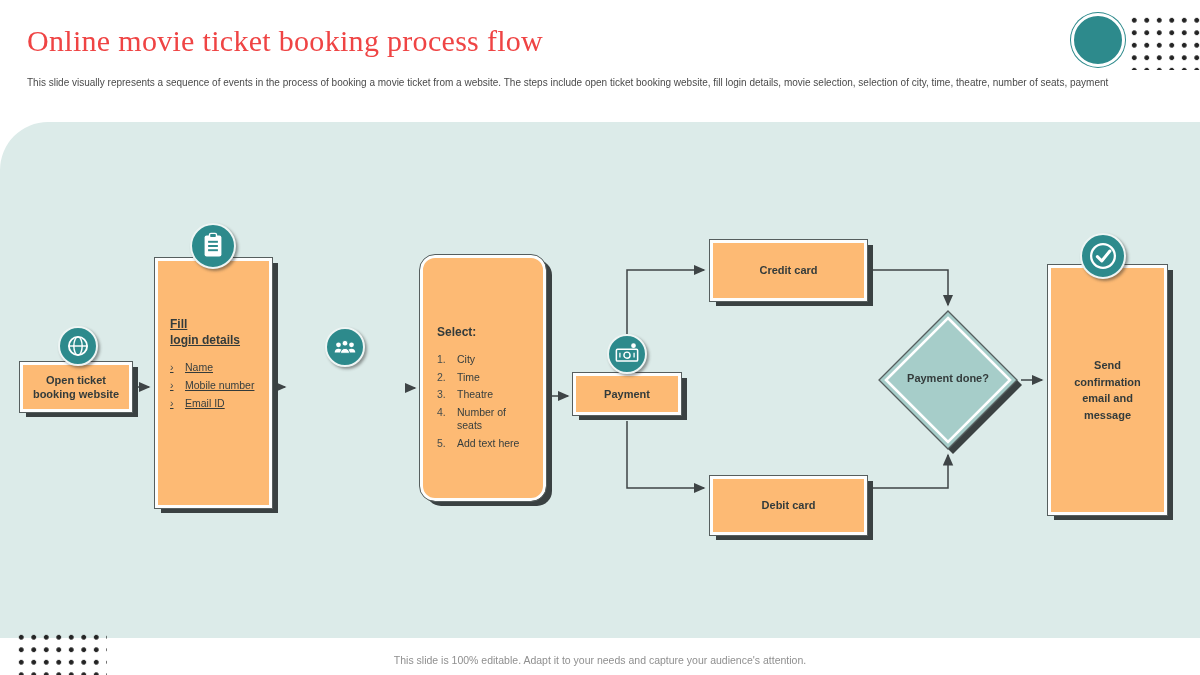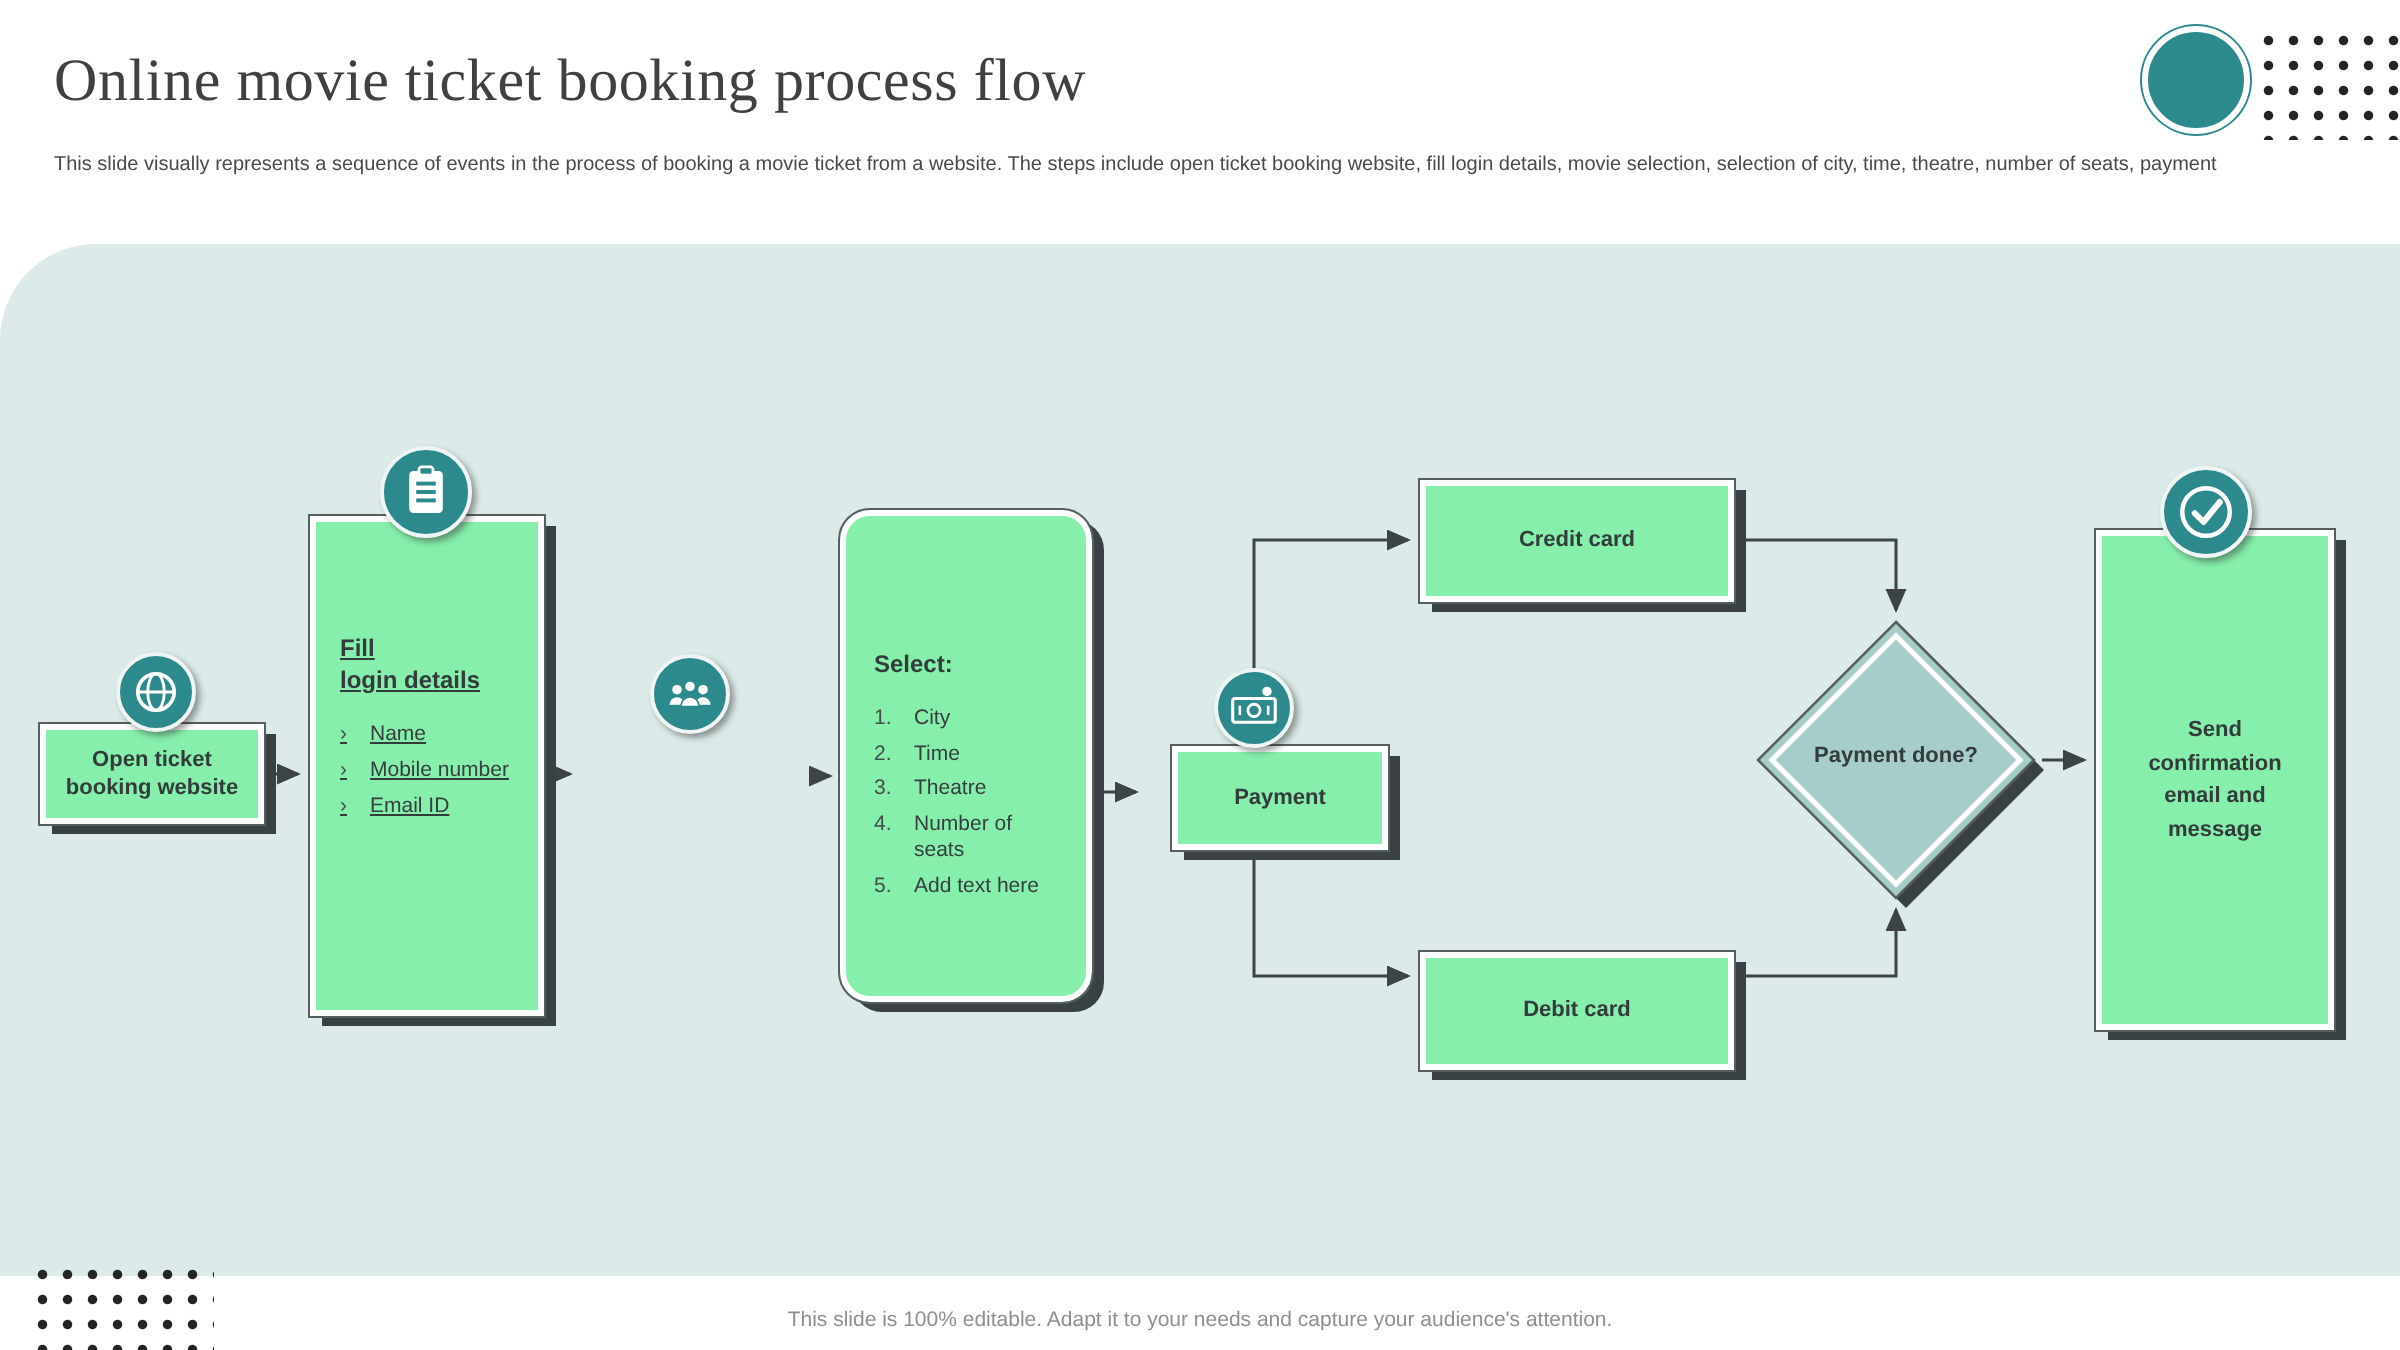--- a/index.html
+++ b/index.html
@@ -5,21 +5,21 @@
   * { margin:0; padding:0; box-sizing:border-box; }
   html,body { background:#ffffff; }
   .slide {
     position:relative; width:1200px; height:675px; overflow:hidden;
     background:#ffffff; font-family:"Liberation Sans", sans-serif;
   }
   
   .page-title {
     position:absolute; left:27px; top:24px; width:1000px;
     font-family:"Liberation Serif", serif; font-weight:500;
-    font-size:30px; color:#404040; letter-spacing:0.3px;
+    font-size:30px; color:#ef4444; letter-spacing:0.3px;
   }
   .page-subtitle {
     position:absolute; left:27px; top:76px; width:1148px;
     font-size:10px; color:#4a4a4a; line-height:1.4;
   }
   
   .deco-circle {
     position:absolute; left:1071px; top:13px; width:54px; height:54px;
     border-radius:50%; background:#2d8a8c; border:3px solid #ffffff;
     box-shadow:0 0 0 1px #2d8a8c; z-index:5;
@@ -32,33 +32,33 @@
   .dots-tr { left:1128px; top:14px; width:72px; height:56px; }
   .dots-bl { left:15px; top:631px; width:92px; height:44px; }
   
   .flow-canvas {
     position:absolute; left:0; top:122px; width:1200px; height:516px;
     background:#dcebe9; border-top-left-radius:48px; z-index:0;
   }
   .edges { position:absolute; left:0; top:0; z-index:1; }
   
   .node {
-    position:absolute; z-index:2; background:#86efac;
+    position:absolute; z-index:2; background:#fdba74;
     border:3px solid #fdfefe; outline:1px solid #565e5e;
     box-shadow:6px 5px 0 #3a4142;
     color:#333b3b;
   }
   .node.small {
     display:flex; align-items:center; justify-content:center;
     text-align:center; font-size:11px; font-weight:bold; line-height:1.3;
     padding:3px 6px;
   }
   .n-open   { left:20px;  top:362px; width:112px; height:50px; }
   .n-movie  { left:290px; top:365px; width:114px; height:47px; }
-  .n-pay    { left:573px; top:373px; width:108px; height:52px;margin-left:13px; }
+  .n-pay    { left:573px; top:373px; width:108px; height:42px; }
   .n-credit { left:710px; top:240px; width:157px; height:61px; }
   .n-debit  { left:710px; top:459px; width:157px; height:59px;margin-top:17px; }
   .n-fill   { left:155px; top:258px; width:117px; height:250px; padding:55px 10px 0 12px;text-decoration:underline; }
   .n-select { left:420px; top:255px; width:126px; height:246px; padding:66px 10px 0 14px;border-radius:15px; }
   .n-confirm{ left:1048px; top:265px; width:119px; height:250px;
               display:flex; align-items:center; justify-content:center;
               text-align:center; font-size:11px; font-weight:bold;
               line-height:1.5; padding:0 12px; }
   .tall-title {
     font-size:12px; font-weight:bold; white-space:pre-line;

